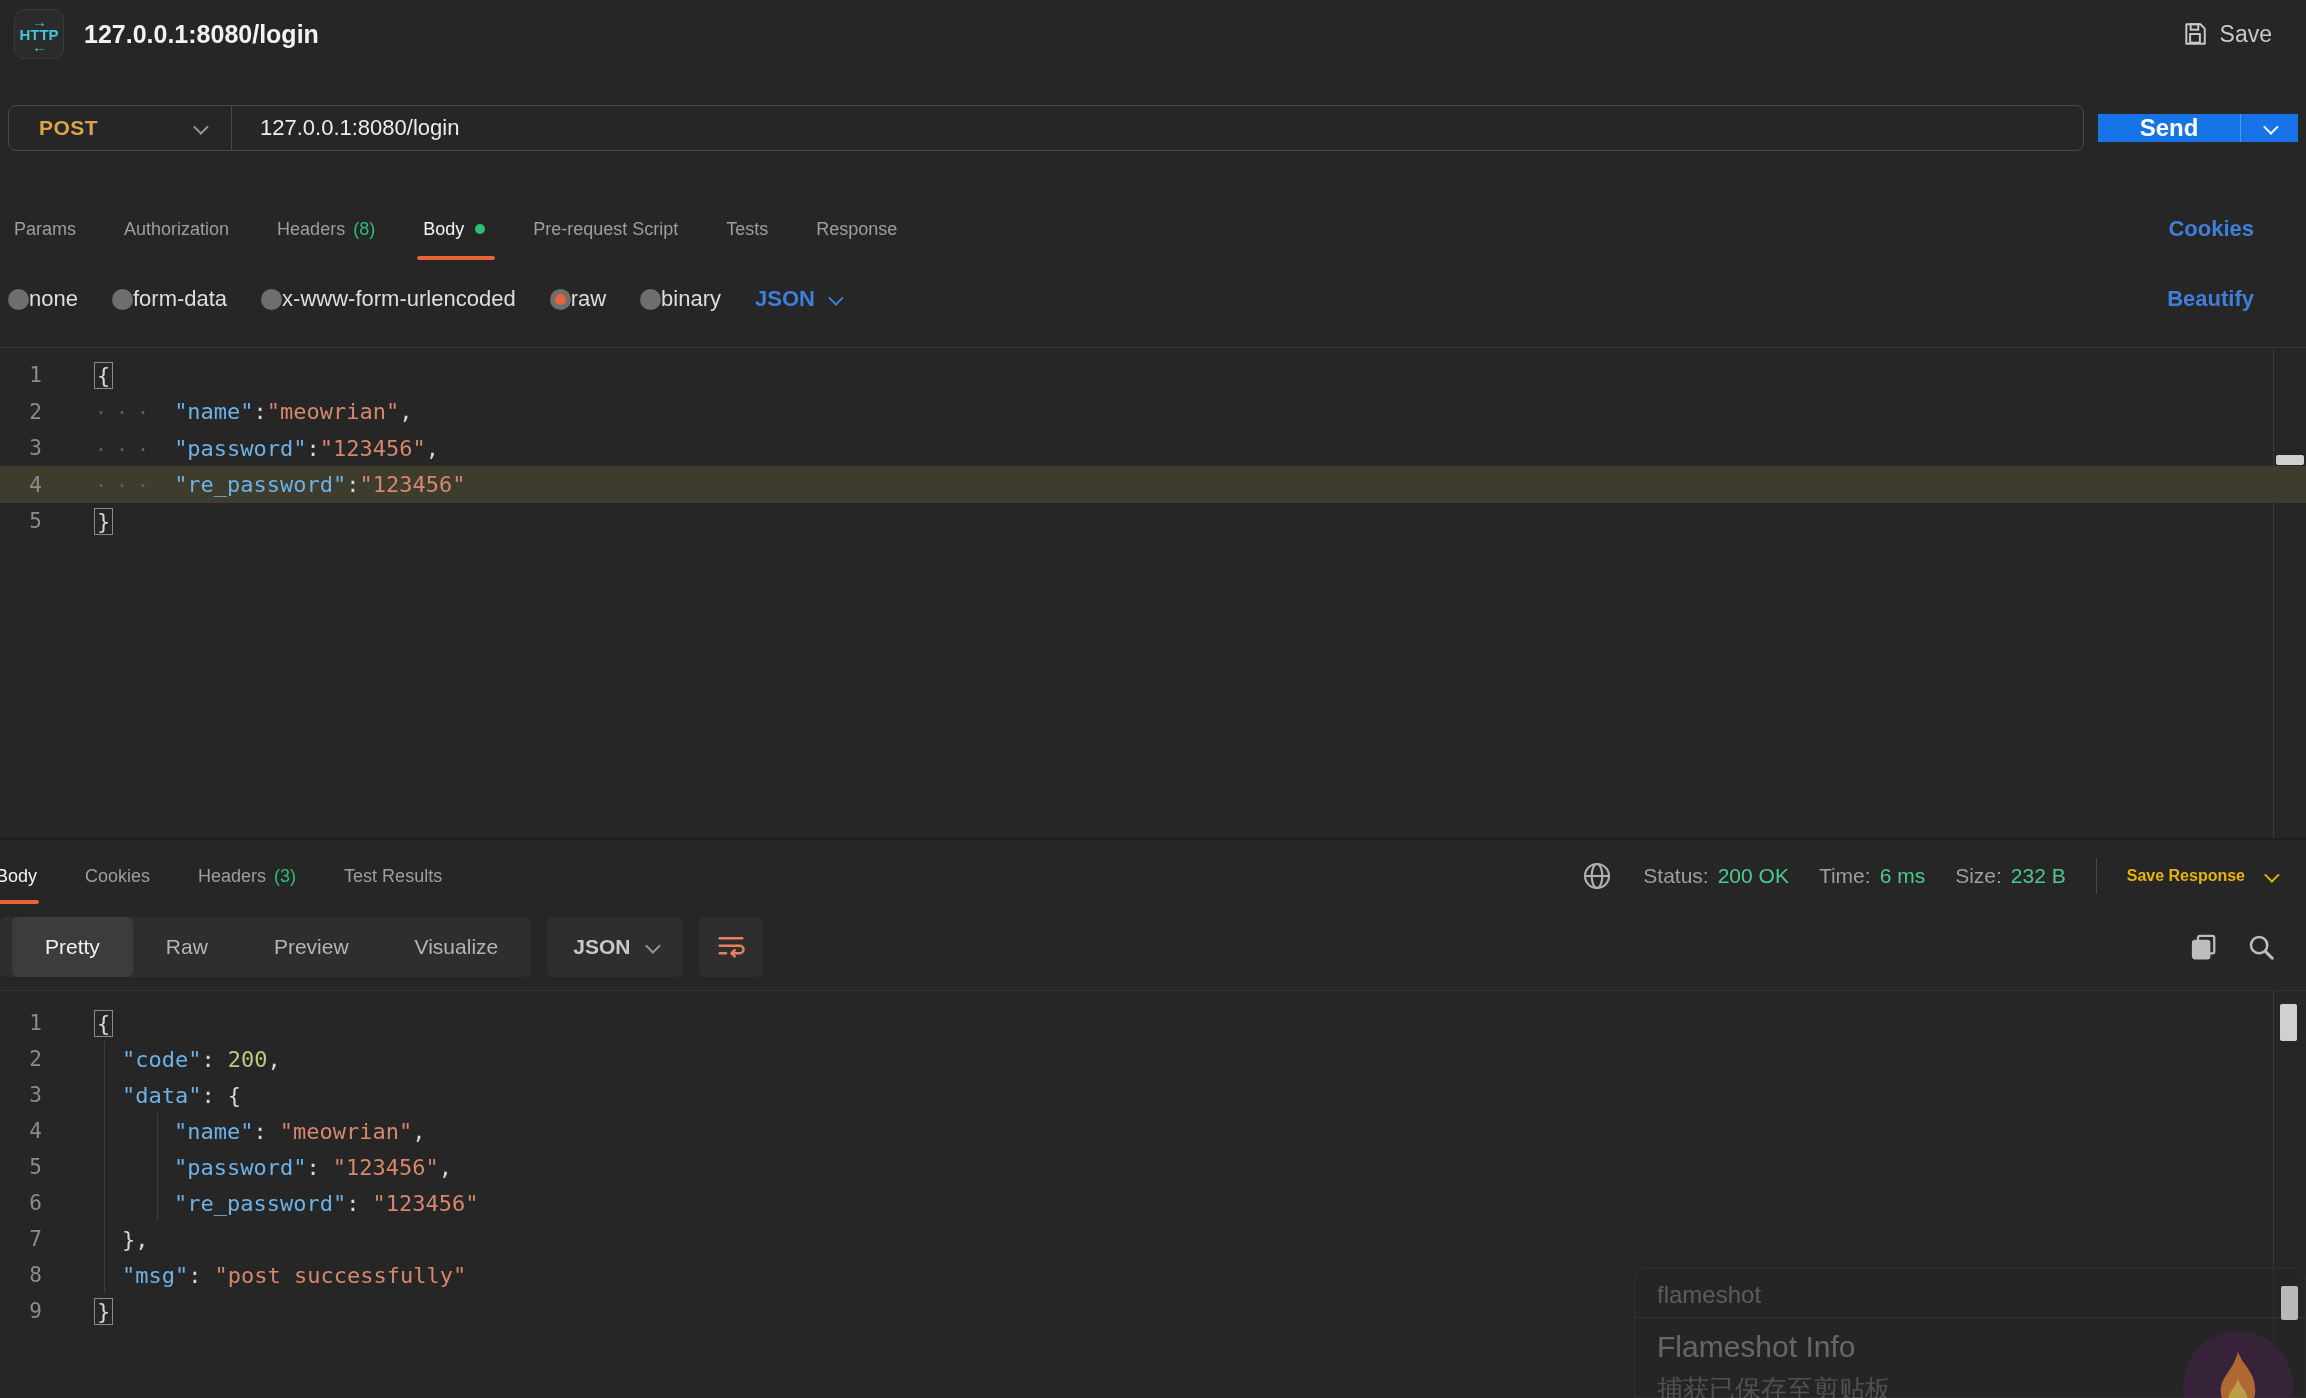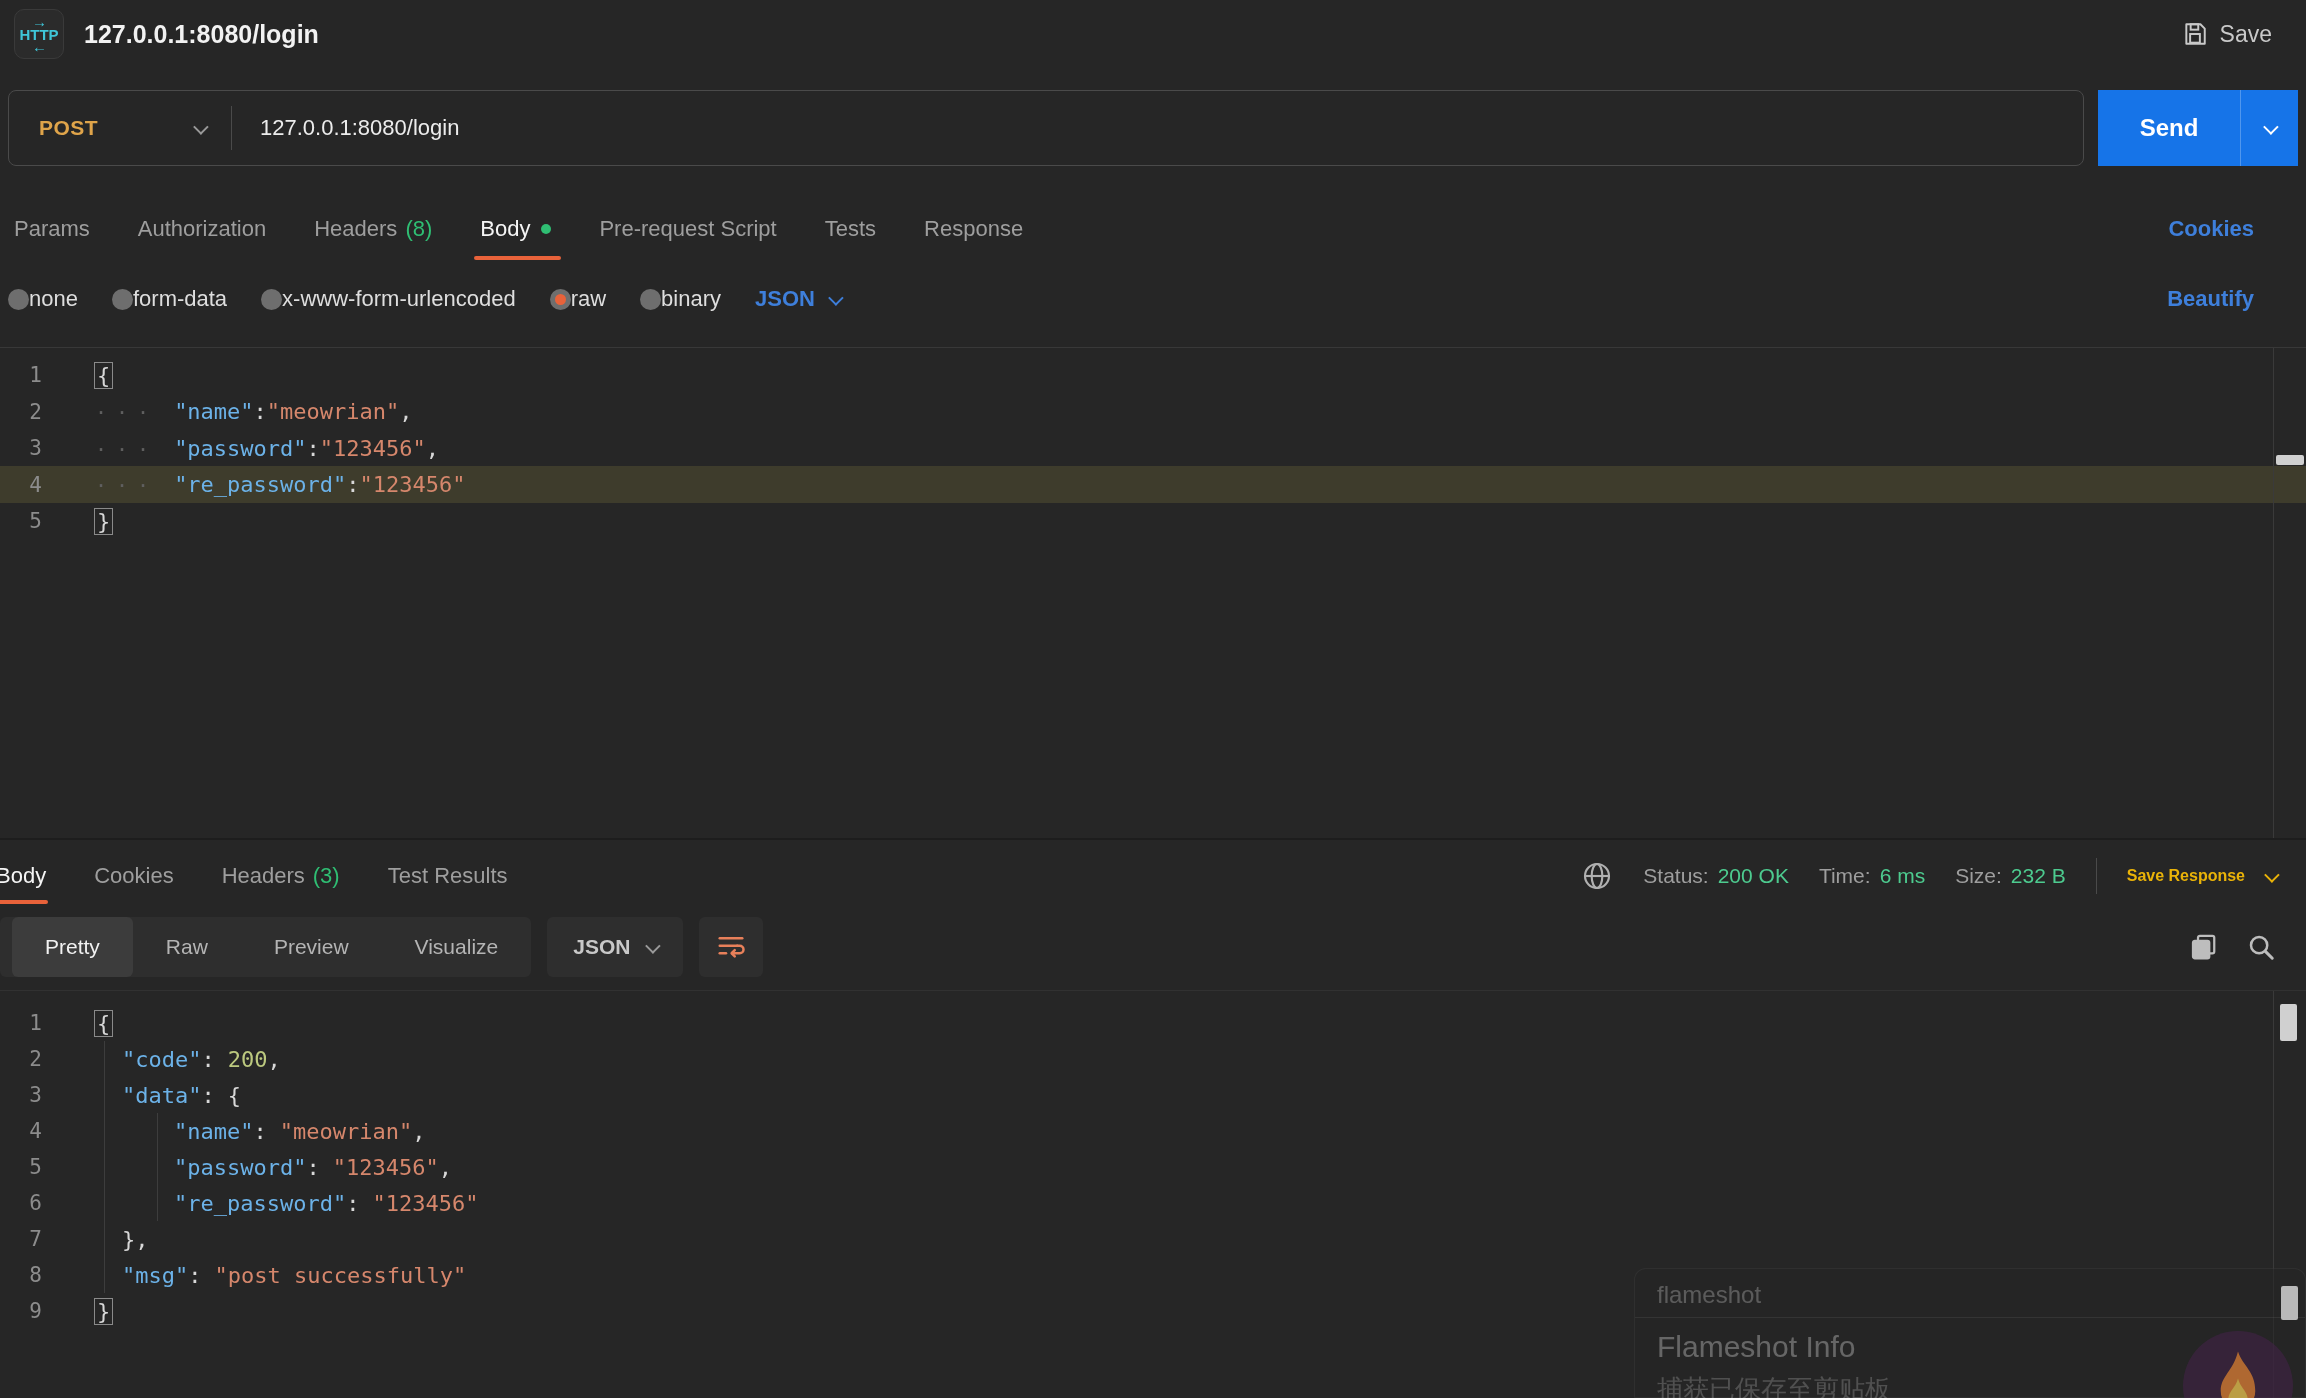--- a/index.html
+++ b/index.html
@@ -15,36 +15,36 @@
   
   .top-header { left:0; top:0; width:2306px; height:68px; display:flex; align-items:center; padding-left:14px; }
   .http-badge { width:50px; height:50px; background:#2b2b2b; border:1px solid #3a3a3a; border-radius:10px;
     display:flex; flex-direction:column; align-items:center; justify-content:center; color:#3fc6d8; }
   .http-badge .arrow { font-size:15px; line-height:10px; letter-spacing:-1px; }
   .http-badge .label { font-size:15px; font-weight:bold; line-height:15px; letter-spacing:0; }
   .req-title { margin-left:20px; font-size:25px; font-weight:600; color:#f2f2f2; }
   .save-area { margin-left:auto; margin-right:34px; display:flex; align-items:center; gap:12px; color:#c9c9c9; font-size:23px; }
 
   
-  .url-row { left:8px; top:90px; width:2290px; height:76px; display:flex; gap:14px; }
+  .url-row { left:8px; top:90px; width:2290px; height:76px; display:flex; gap:14px;align-items:center; }
   .url-box { flex:1; border:1px solid #4a4a4a; border-radius:8px; display:flex; align-items:center; background:#262626; }
   .method-seg { width:222px; display:flex; align-items:center; }
   .method-label { margin-left:30px; color:#dfa44a; font-weight:bold; font-size:21px; letter-spacing:.5px; }
   .method-seg .chev { margin-left:auto; margin-right:26px; color:#9a9a9a; }
   .vdiv { width:1px; height:44px; background:#4a4a4a; }
   .url-text { margin-left:28px; font-size:22px; color:#ececec; }
   .send-btn { width:200px; background:#1674e8; border-radius:0; display:flex; align-items:stretch; cursor:pointer; }
   .send-main { flex:1; display:flex; align-items:center; justify-content:center; font-size:24px; font-weight:bold; color:#fff; }
   .send-caret { width:58px; border-left:1px solid rgba(255,255,255,.25); display:flex; align-items:center; justify-content:center; color:#fff; }
   .chev { width:11px; height:11px; border-right:2.5px solid currentColor; border-bottom:2.5px solid currentColor;
     display:inline-block; transform:rotate(45deg) translateY(-2px); }
 
   
   .req-tabs { left:8px; top:198px; width:2268px; height:62px; display:flex; align-items:center; }
-  .tab { padding:0 24px; font-size:22px; color:#9e9e9e; height:62px; display:flex; align-items:center; position:relative; cursor:pointer; }
+  .tab { padding:0 24px; font-size:18px; color:#9e9e9e; height:62px; display:flex; align-items:center; position:relative; cursor:pointer; }
   .tab:first-child { padding-left:6px; }
   .tab.active { color:#f5f5f5; }
   .tab .count { color:#2fbe73; margin-left:8px; }
   .tab .green-dot { width:10px; height:10px; border-radius:50%; background:#2fbe73; margin-left:11px; }
   .tab.active .underline { position:absolute; left:18px; right:14px; bottom:0; height:4px; background:#e8623a; border-radius:2px; }
   .tab.active.flush .underline { left:0; right:22px; }
   .link-blue { color:#3e7fdb; font-size:22px; cursor:pointer; }
   .req-tabs .link-blue { margin-left:auto; margin-right:22px; font-weight:600; }
 
   

